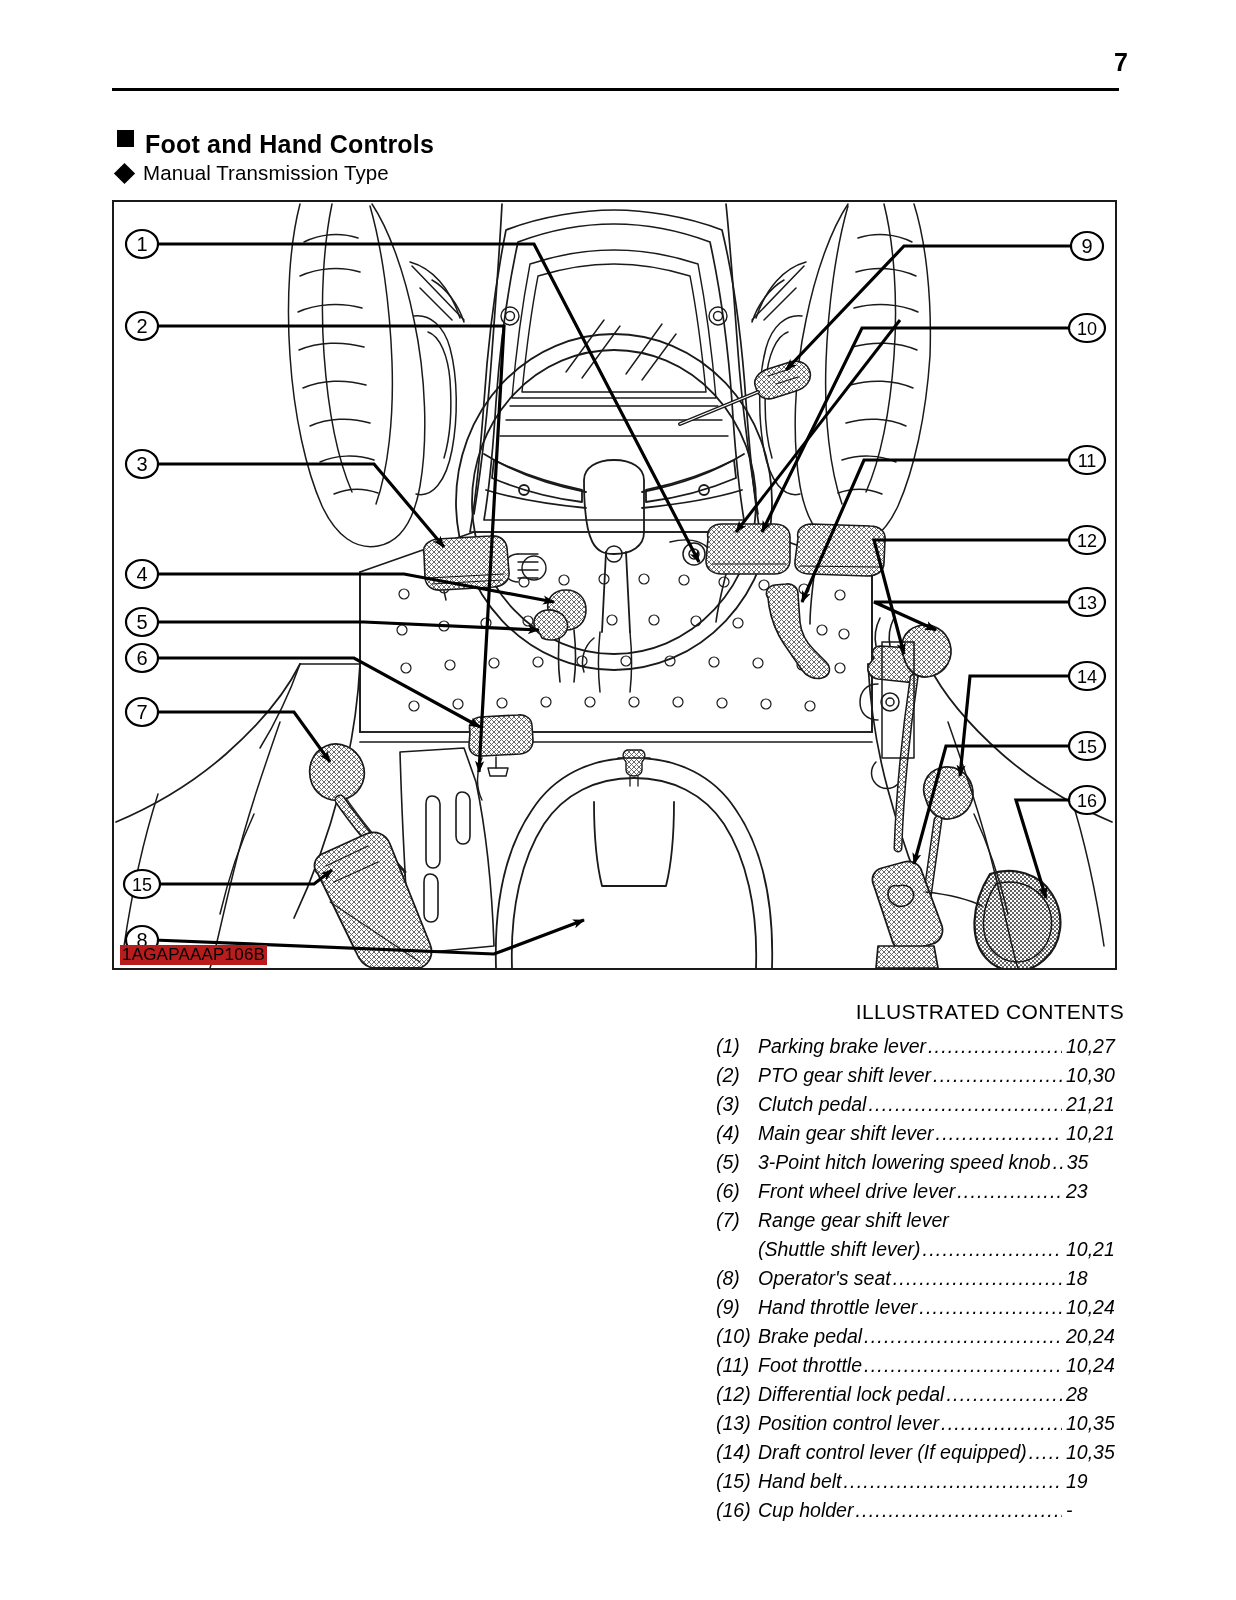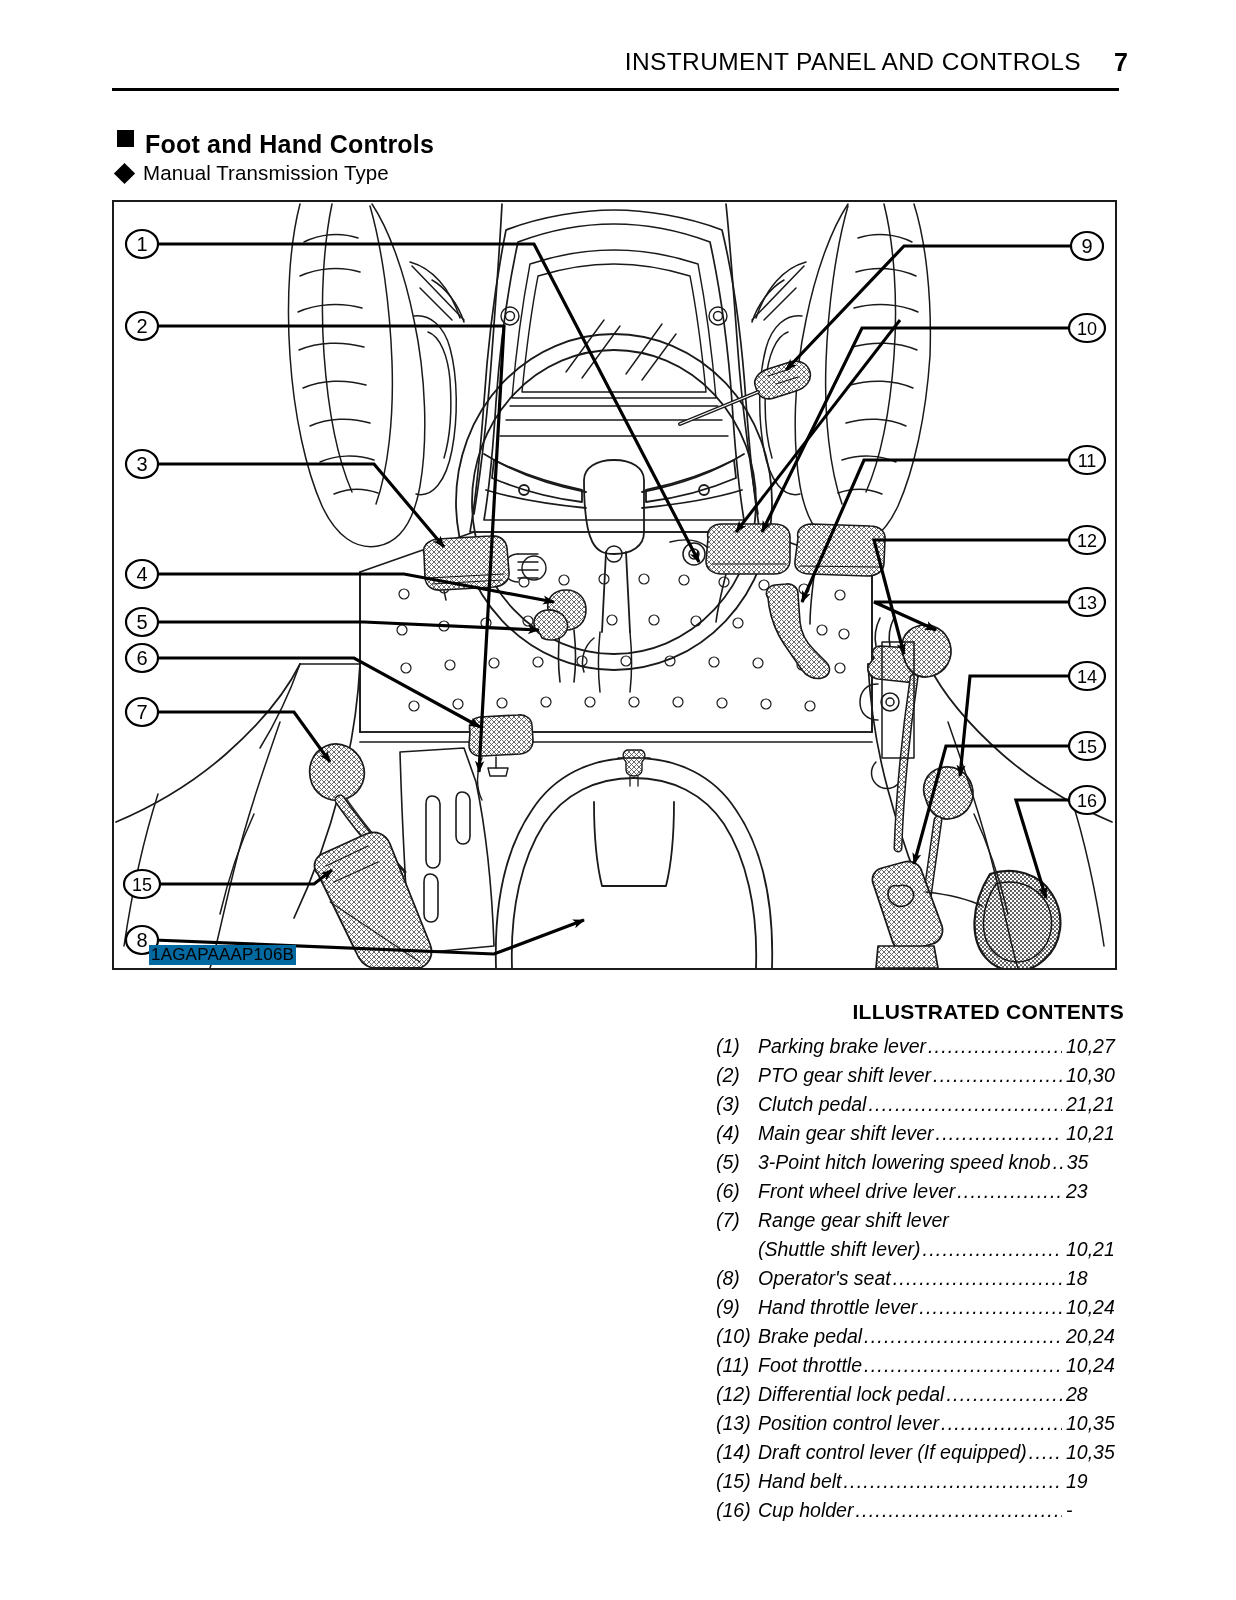--- a/index.html
+++ b/index.html
@@ -105,36 +105,35 @@
     position: absolute;
     left: 0;
     top: 0;
   }
   #figure-code {
     position: absolute;
     left: 6px;
     bottom: 3px;
     font-size: 17px;
     letter-spacing: 0.2px;
-    background: #0369a1;
+    background: #b91c1c;
     padding: 0 2px;
-    margin-left: 29px;
   }
 
   
   #illustrated-contents {
     position: absolute;
     left: 700px;
     top: 1000px;
     width: 430px;
   }
   #contents-heading {
     text-align: right;
     font-size: 21px;
-    font-weight: 700;
+    font-weight: 400;
     letter-spacing: 0.3px;
     padding-right: 6px;
     margin-bottom: 8px;
   }
   .contents-row {
     display: flex;
     align-items: baseline;
     font-style: italic;
     font-size: 19.5px;
     line-height: 29px;
@@ -163,21 +162,20 @@
     width: 64px;
     text-align: left;
     padding-left: 4px;
   }
   .contents-row.continuation .c-num { visibility: hidden; }
 </style>
 </head>
 <body>
 
 <div id="page-header">
-  <div id="header-title">INSTRUMENT PANEL AND CONTROLS</div>
   <div id="header-page-number">7</div>
   <div id="header-rule"></div>
 </div>
 
 <div id="section-title-row">
   <span id="square-bullet-icon"></span>
   <span id="section-title">Foot and Hand Controls</span>
 </div>
 <div id="subsection-title-row">
   <span id="diamond-bullet-icon"></span>

